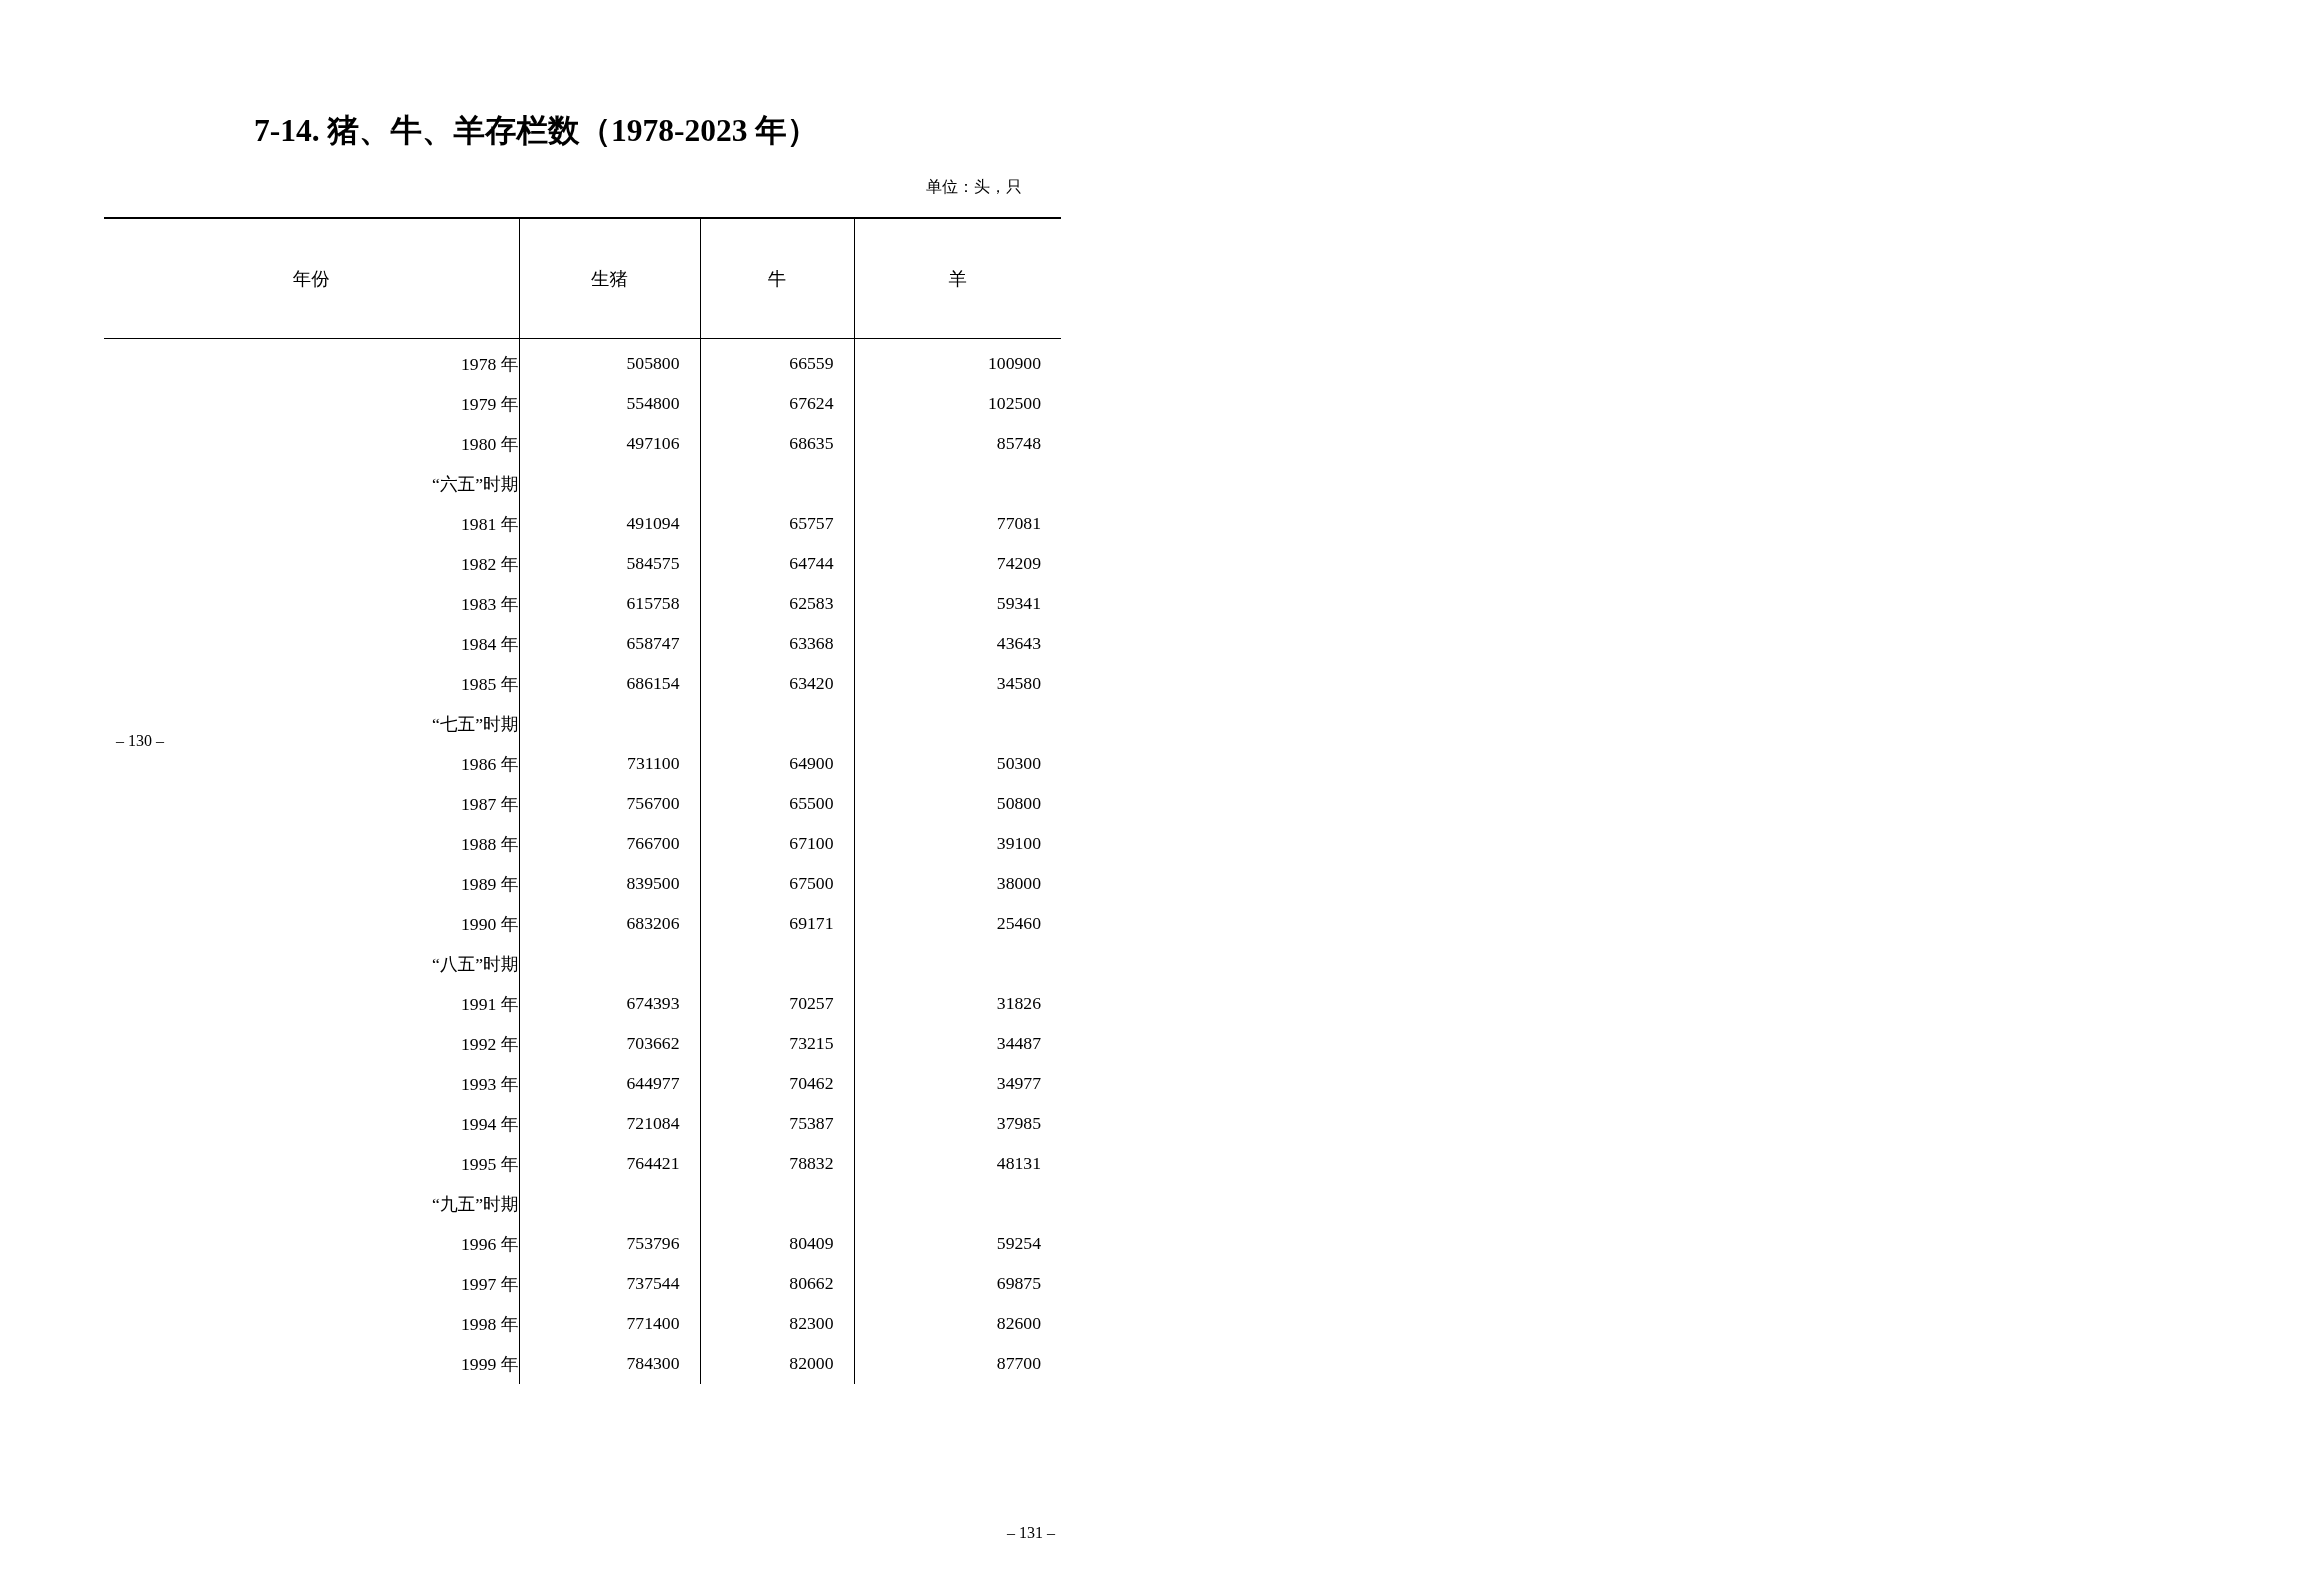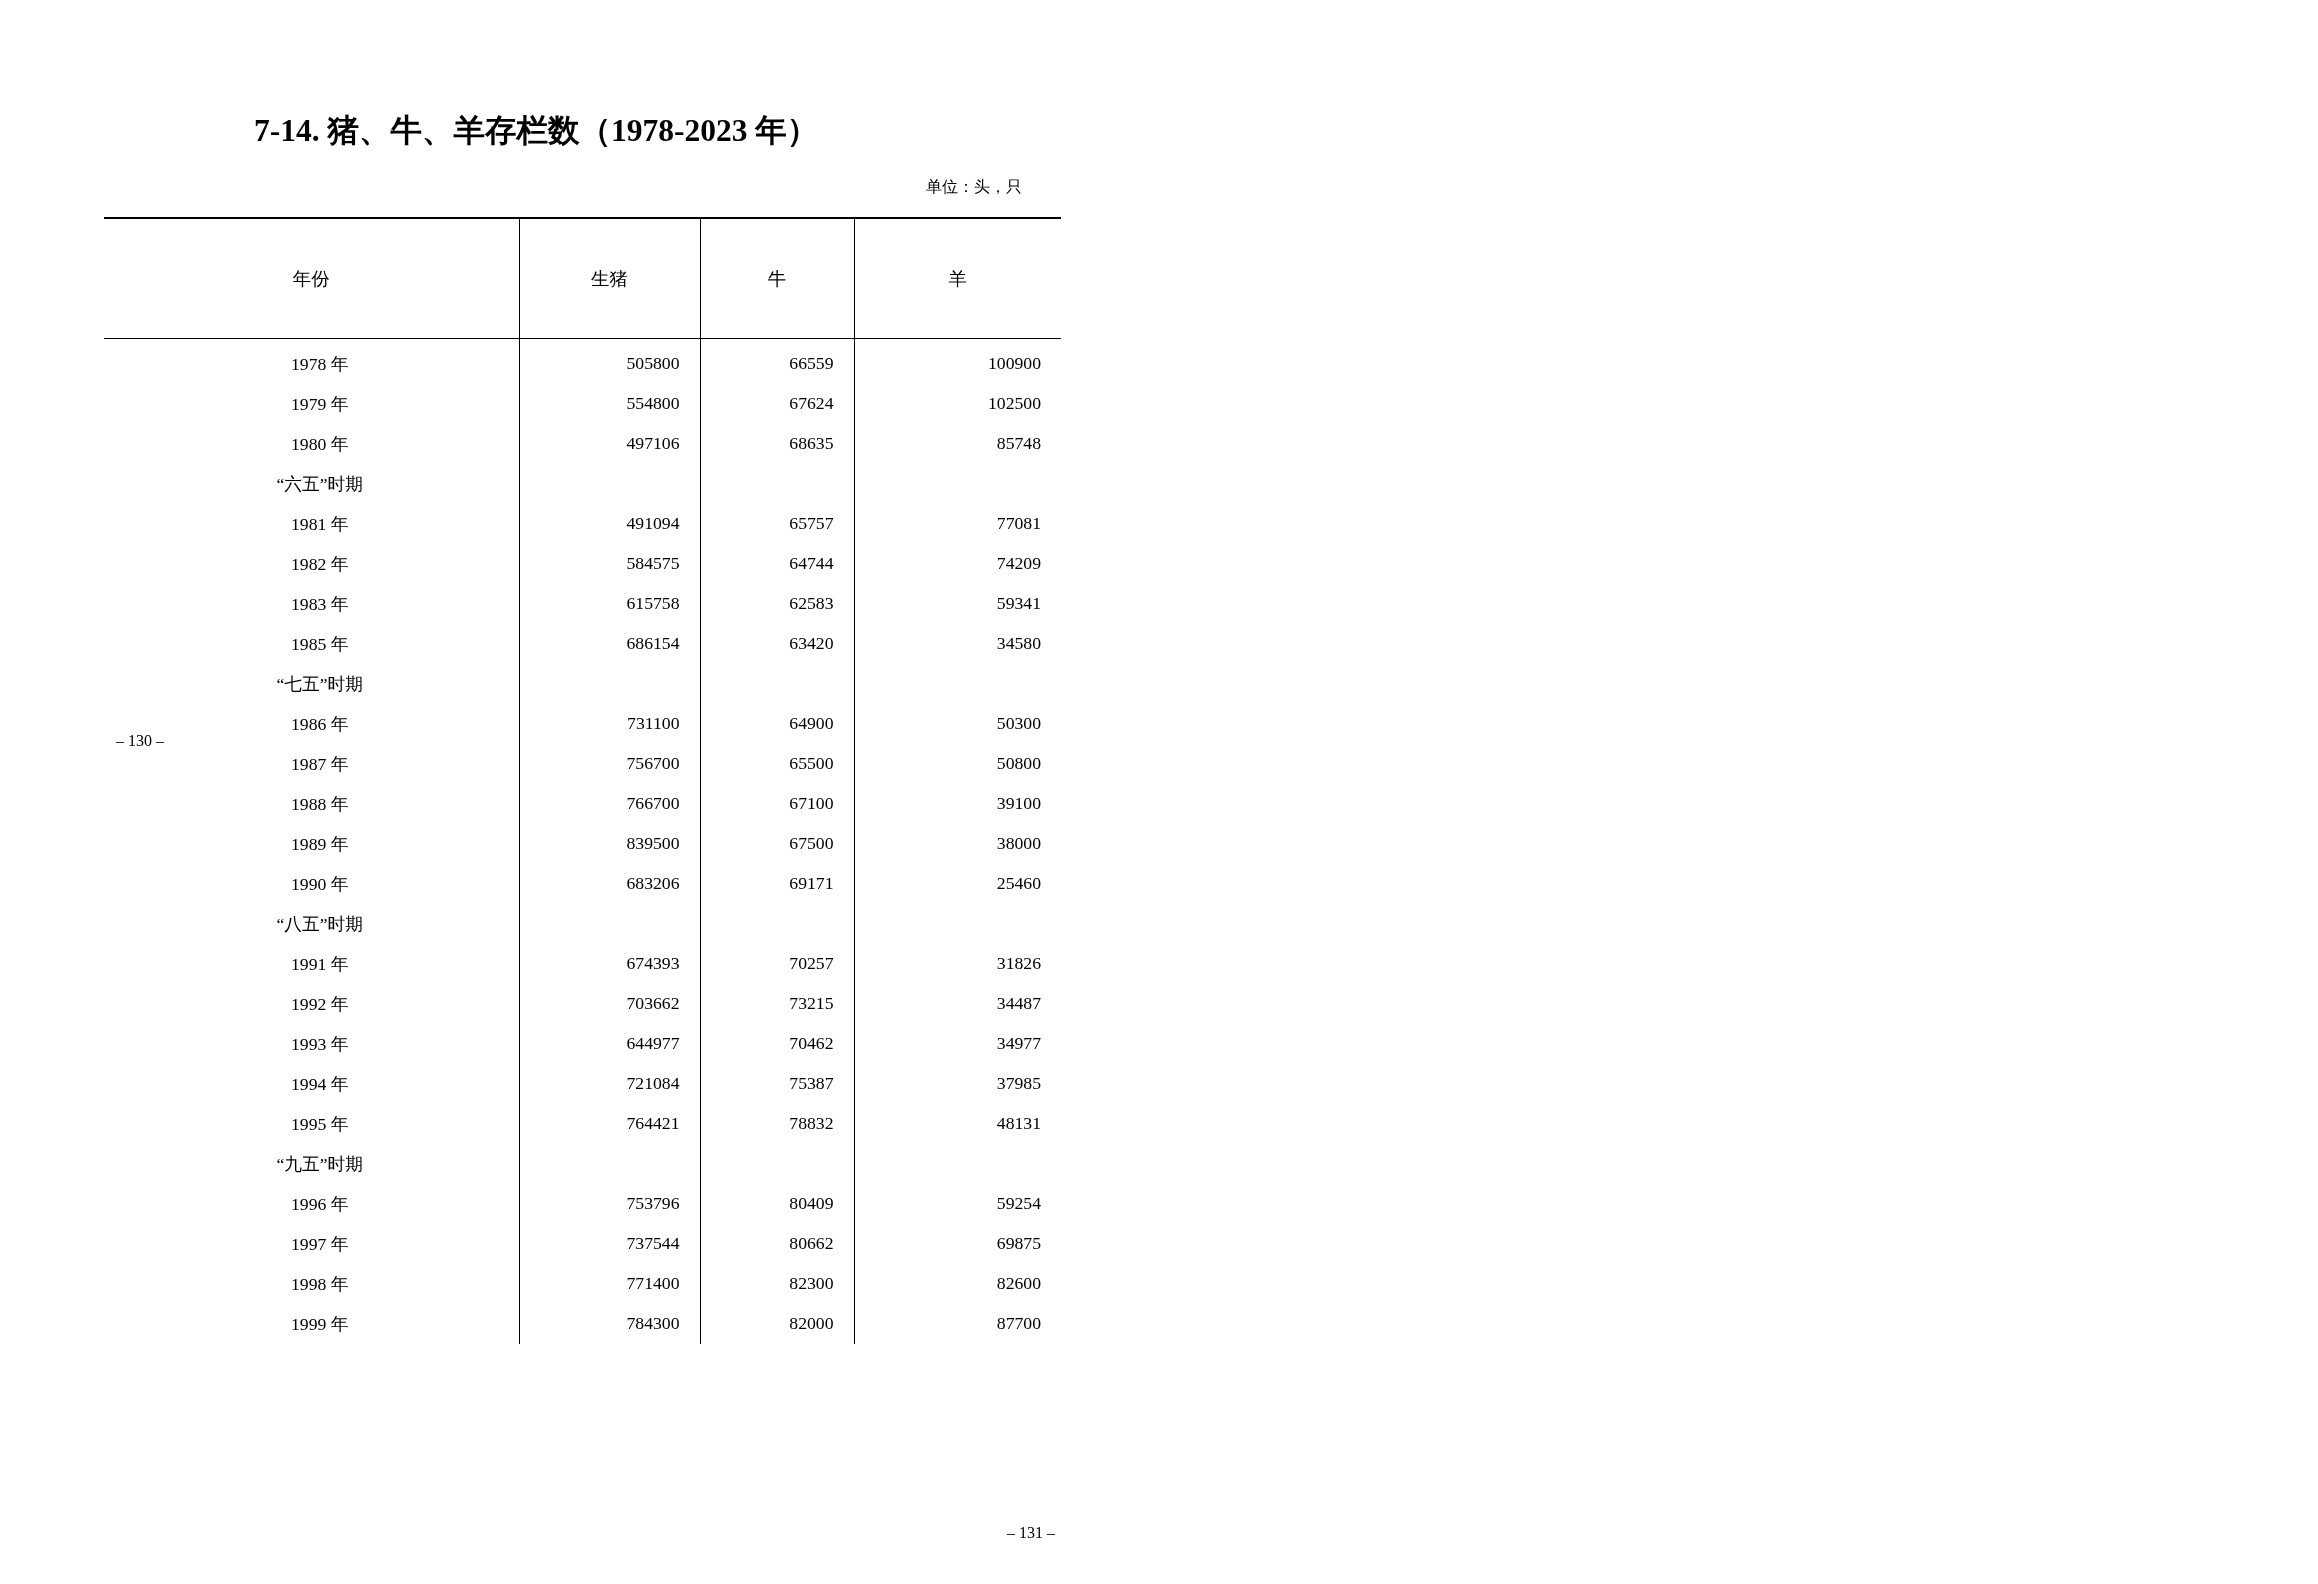--- a/index.html
+++ b/index.html
@@ -93,21 +93,21 @@
   }
   .hdr-row td.v {
     border-left: 1.5px solid #000;
   }
   .body-row td {
     height: 40px;
     font-size: 17.7px;
   }
   .body-row td.year {
     padding-left: 17px;
-    text-align: center;
+    text-align: right;
     white-space: nowrap;
   }
   .body-row td.num {
     text-align: right;
     padding-right: 20px;
     border-left: 1.5px solid #000;
     white-space: nowrap;
   }
   .body-row.first td { padding-top: 4.6px; }
   .last-row td {
@@ -188,20 +188,26 @@
             <td class="num">64744</td>
             <td class="num">74209</td>
           </tr>
           <tr class="body-row">
             <td class="year">1983 年</td>
             <td class="num">615758</td>
             <td class="num">62583</td>
             <td class="num">59341</td>
           </tr>
           <tr class="body-row">
+            <td class="year">1984 年</td>
+            <td class="num">658747</td>
+            <td class="num">63368</td>
+            <td class="num">43643</td>
+          </tr>
+          <tr class="body-row">
             <td class="year">1985 年</td>
             <td class="num">686154</td>
             <td class="num">63420</td>
             <td class="num">34580</td>
           </tr>
           <tr class="body-row">
             <td class="year">“七五”时期</td>
             <td class="num"></td>
             <td class="num"></td>
             <td class="num"></td>

